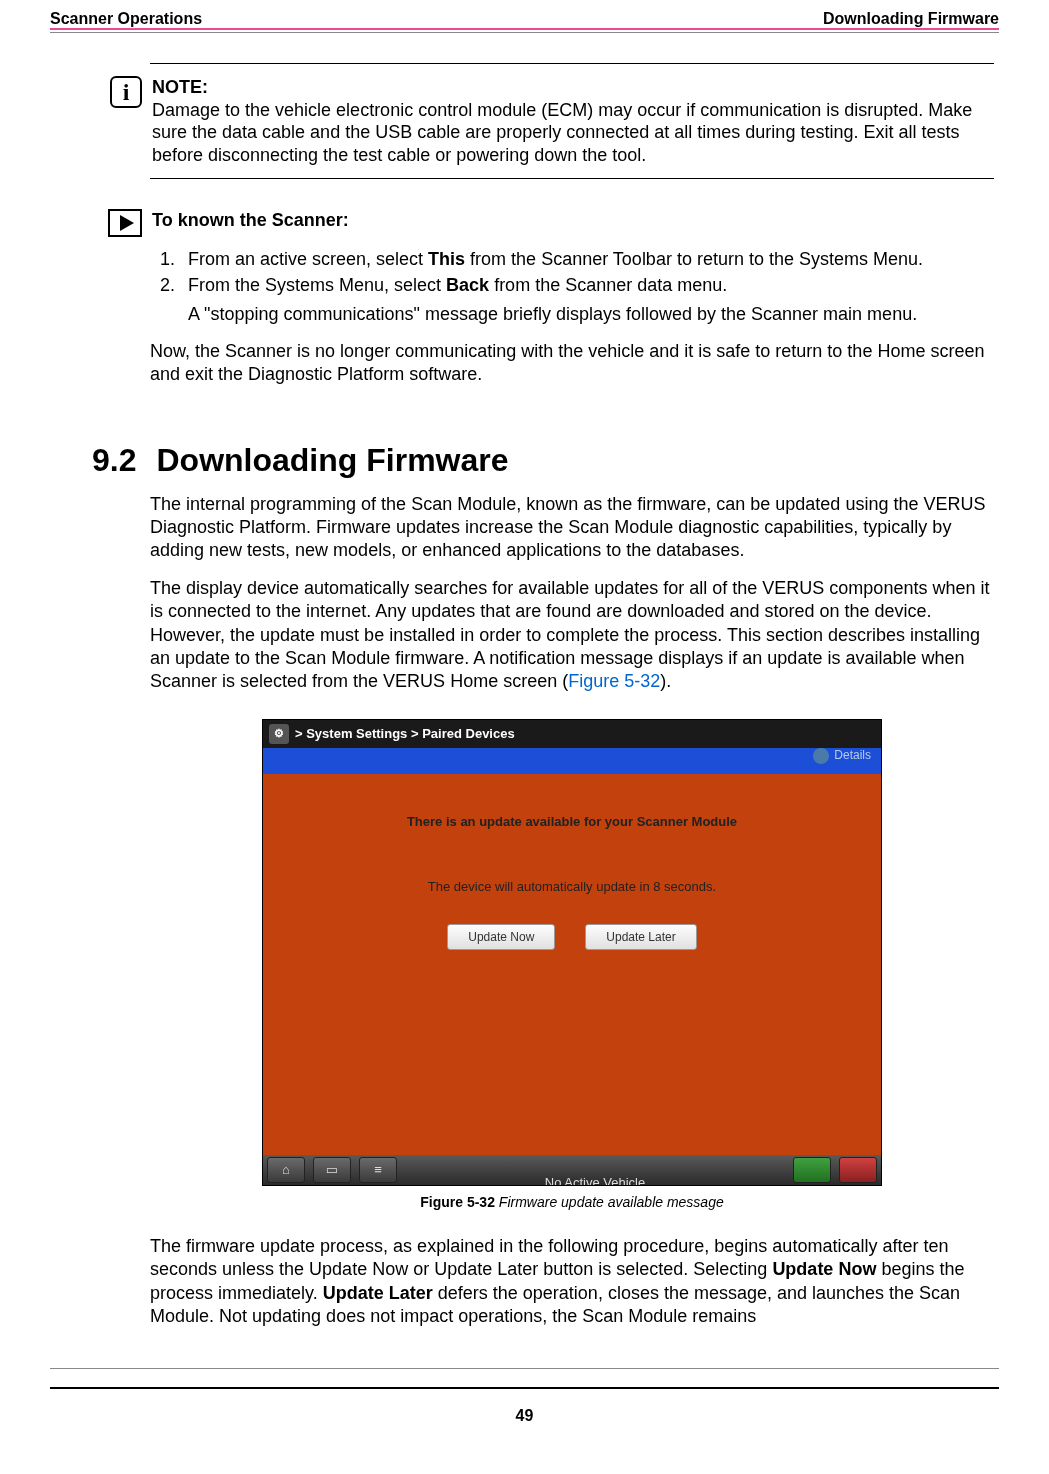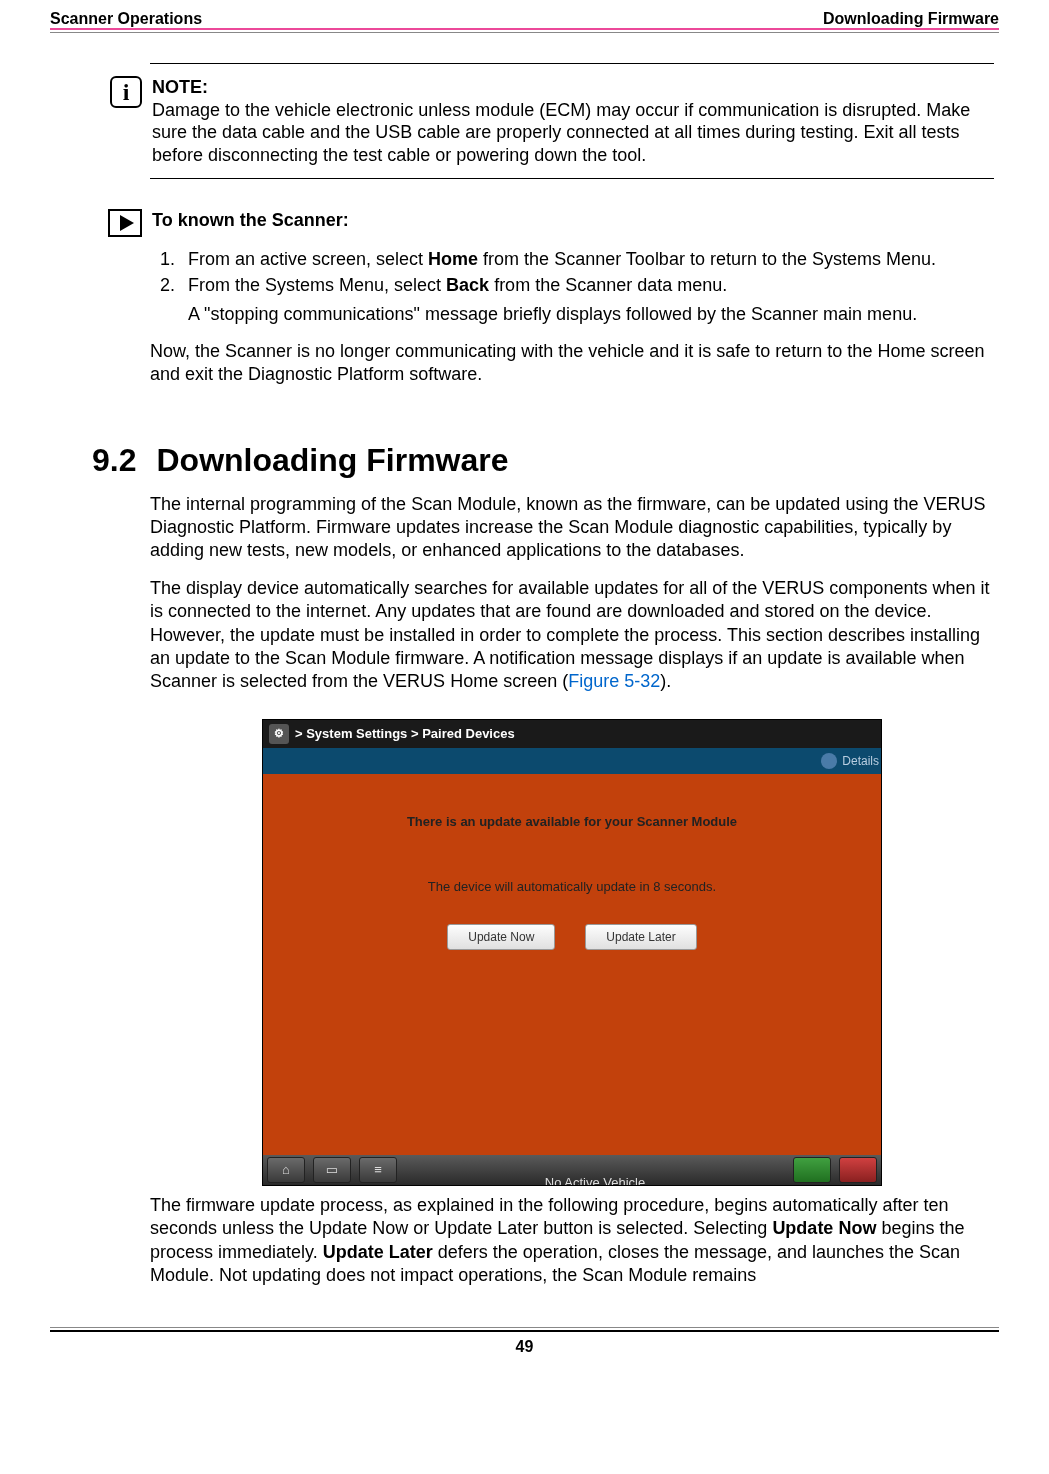--- a/index.html
+++ b/index.html
@@ -157,26 +157,26 @@
       height: 20px;
       background: #555;
       border-radius: 3px;
       margin-right: 6px;
       display: flex;
       align-items: center;
       justify-content: center;
       font-size: 11px;
     }
     .fig-subbar {
-      background: #0c4a6e;
+      background: #1d4ed8;
       height: 26px;
       display: flex;
       justify-content: flex-end;
-      align-items: center;
-      padding-right: 2px;
+      align-items: flex-start;
+      padding-right: 10px;
       color: #b8cde0;
       font-size: 12px;
     }
     .fig-details-icon {
       width: 16px;
       height: 16px;
       background: #4a7ba8;
       border-radius: 50%;
       margin-right: 5px;
     }
@@ -255,21 +255,22 @@
     .footer {
       margin-top: 40px;
       border-top: 1px solid #888;
       padding-top: 2px;
     }
     .footer-inner{
       border-top: 2px solid #000;
       text-align: center;
       font-weight: bold;
       font-size: 16px;
-      padding-top: 6px;
+      padding-top: 18px;
+      margin-top: 16px;
     }
     b { font-weight: bold; }
   </style>
 </head>
 <body>
 
 <div class="page">
   <div class="header">
     <span>Scanner Operations</span>
     <span>Downloading Firmware</span>
@@ -277,35 +278,35 @@
   <div class="header-underline"></div>
 
   <div class="content">
     <div class="top-rule"></div>
     <div class="note-block">
       <div class="note-icon">
         <span class="note-icon-inner">i</span>
       </div>
       <div class="note-text">
         <span class="note-label">NOTE:</span><br>
-        <span>Damage to the vehicle electronic unless module (ECM) may occur if communication is disrupted. Make sure the data cable and the USB cable are properly connected at all times during testing. Exit all tests before disconnecting the test cable or powering down the tool.</span>
+        <span>Damage to the vehicle electronic control module (ECM) may occur if communication is disrupted. Make sure the data cable and the USB cable are properly connected at all times during testing. Exit all tests before disconnecting the test cable or powering down the tool.</span>
       </div>
     </div>
     <div class="bottom-rule"></div>
 
     <div class="play-block">
       <div class="play-icon">
         <div class="play-triangle"></div>
       </div>
       <div class="exit-heading">To known the Scanner:</div>
     </div>
 
     <ol class="steps">
       <li>
-        <span>From an active screen, select </span><b>Home</b><span> from the Scanner Toolbar to return to the Systems Menu.</span>
+        <span>From an active screen, select </span><b>This</b><span> from the Scanner Toolbar to return to the Systems Menu.</span>
       </li>
       <li>
         <span>From the Systems Menu, select </span><b>Back</b><span> from the Scanner data menu.</span>
         <div class="step-sub">A "stopping communications" message briefly displays followed by the Scanner main menu.</div>
       </li>
     </ol>
 
     <div class="body-text">Now, the Scanner is no longer communicating with the vehicle and it is safe to return to the Home screen and exit the Diagnostic Platform software.</div>
 
     <div class="section-heading">
@@ -340,20 +341,23 @@
           <div class="fig-bb-icon">⌂</div>
           <div class="fig-bb-icon">▭</div>
           <div class="fig-bb-icon">≡</div>
           <div class="fig-bb-center">No Active Vehicle</div>
           <div class="fig-bb-right">
             <div class="fig-bb-icon green"></div>
             <div class="fig-bb-icon red"></div>
           </div>
         </div>
       </div>
+      <div class="figure-caption">
+        <span class="figure-caption-bold">Figure 5-32</span><span class="figure-caption-italic"> Firmware update available message</span>
+      </div>
     </div>
 
     <div class="body-text">
       <span>The firmware update process, as explained in the following procedure, begins automatically after ten seconds unless the Update Now or Update Later button is selected. Selecting </span><b>Update Now</b><span> begins the process immediately. </span><b>Update Later</b><span> defers the operation, closes the message, and launches the Scan Module. Not updating does not impact operations, the Scan Module remains</span>
     </div>
   </div>
 
   <div class="footer">
     <div class="footer-inner">49</div>
   </div>

